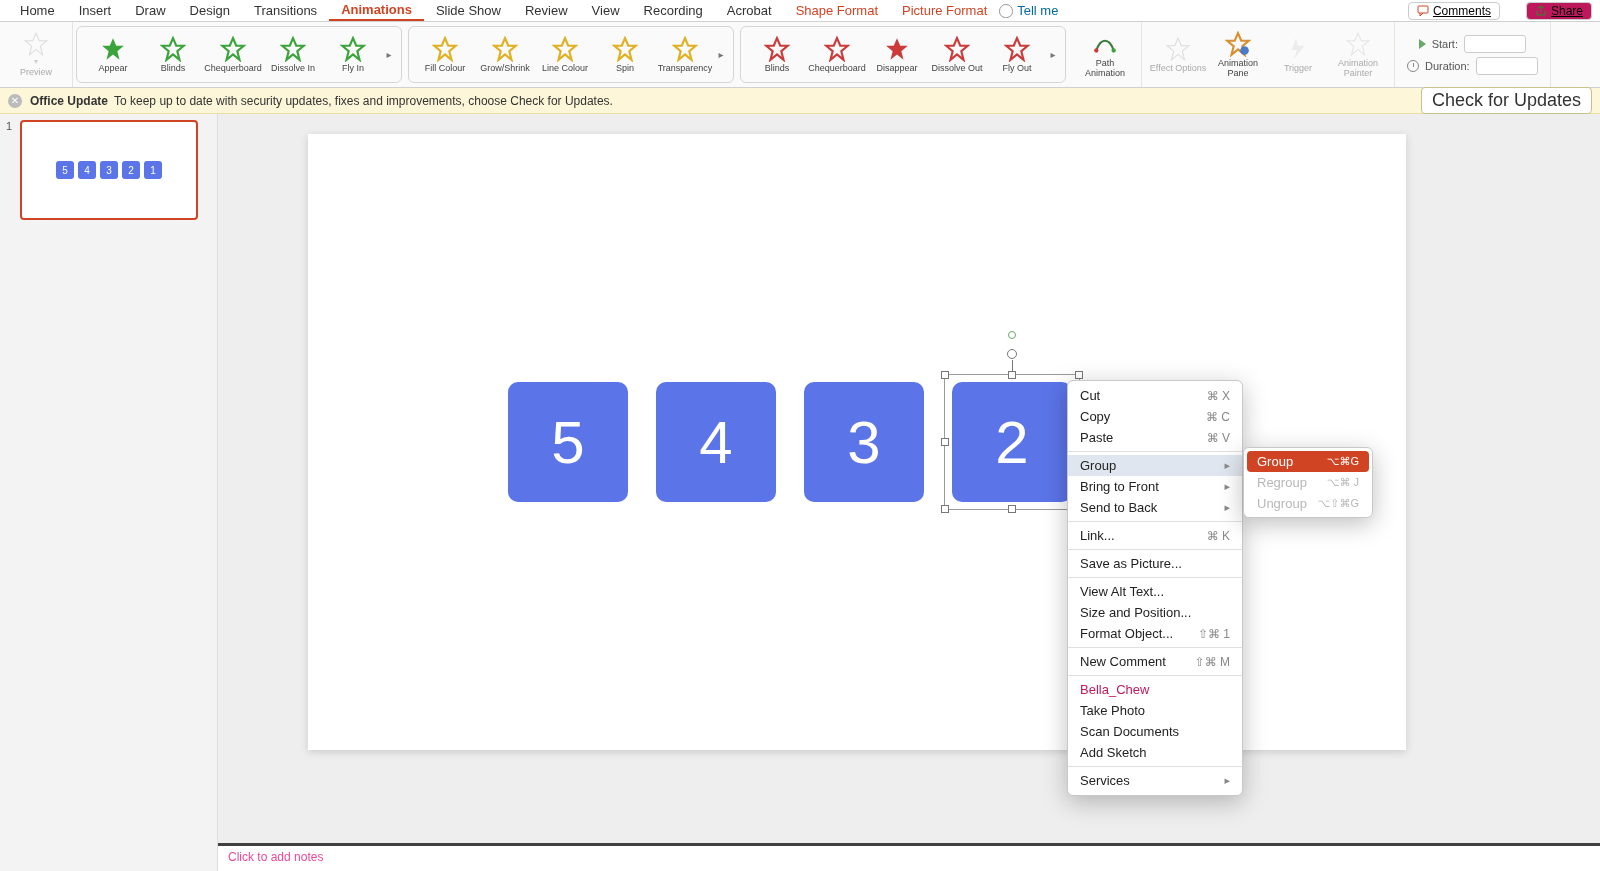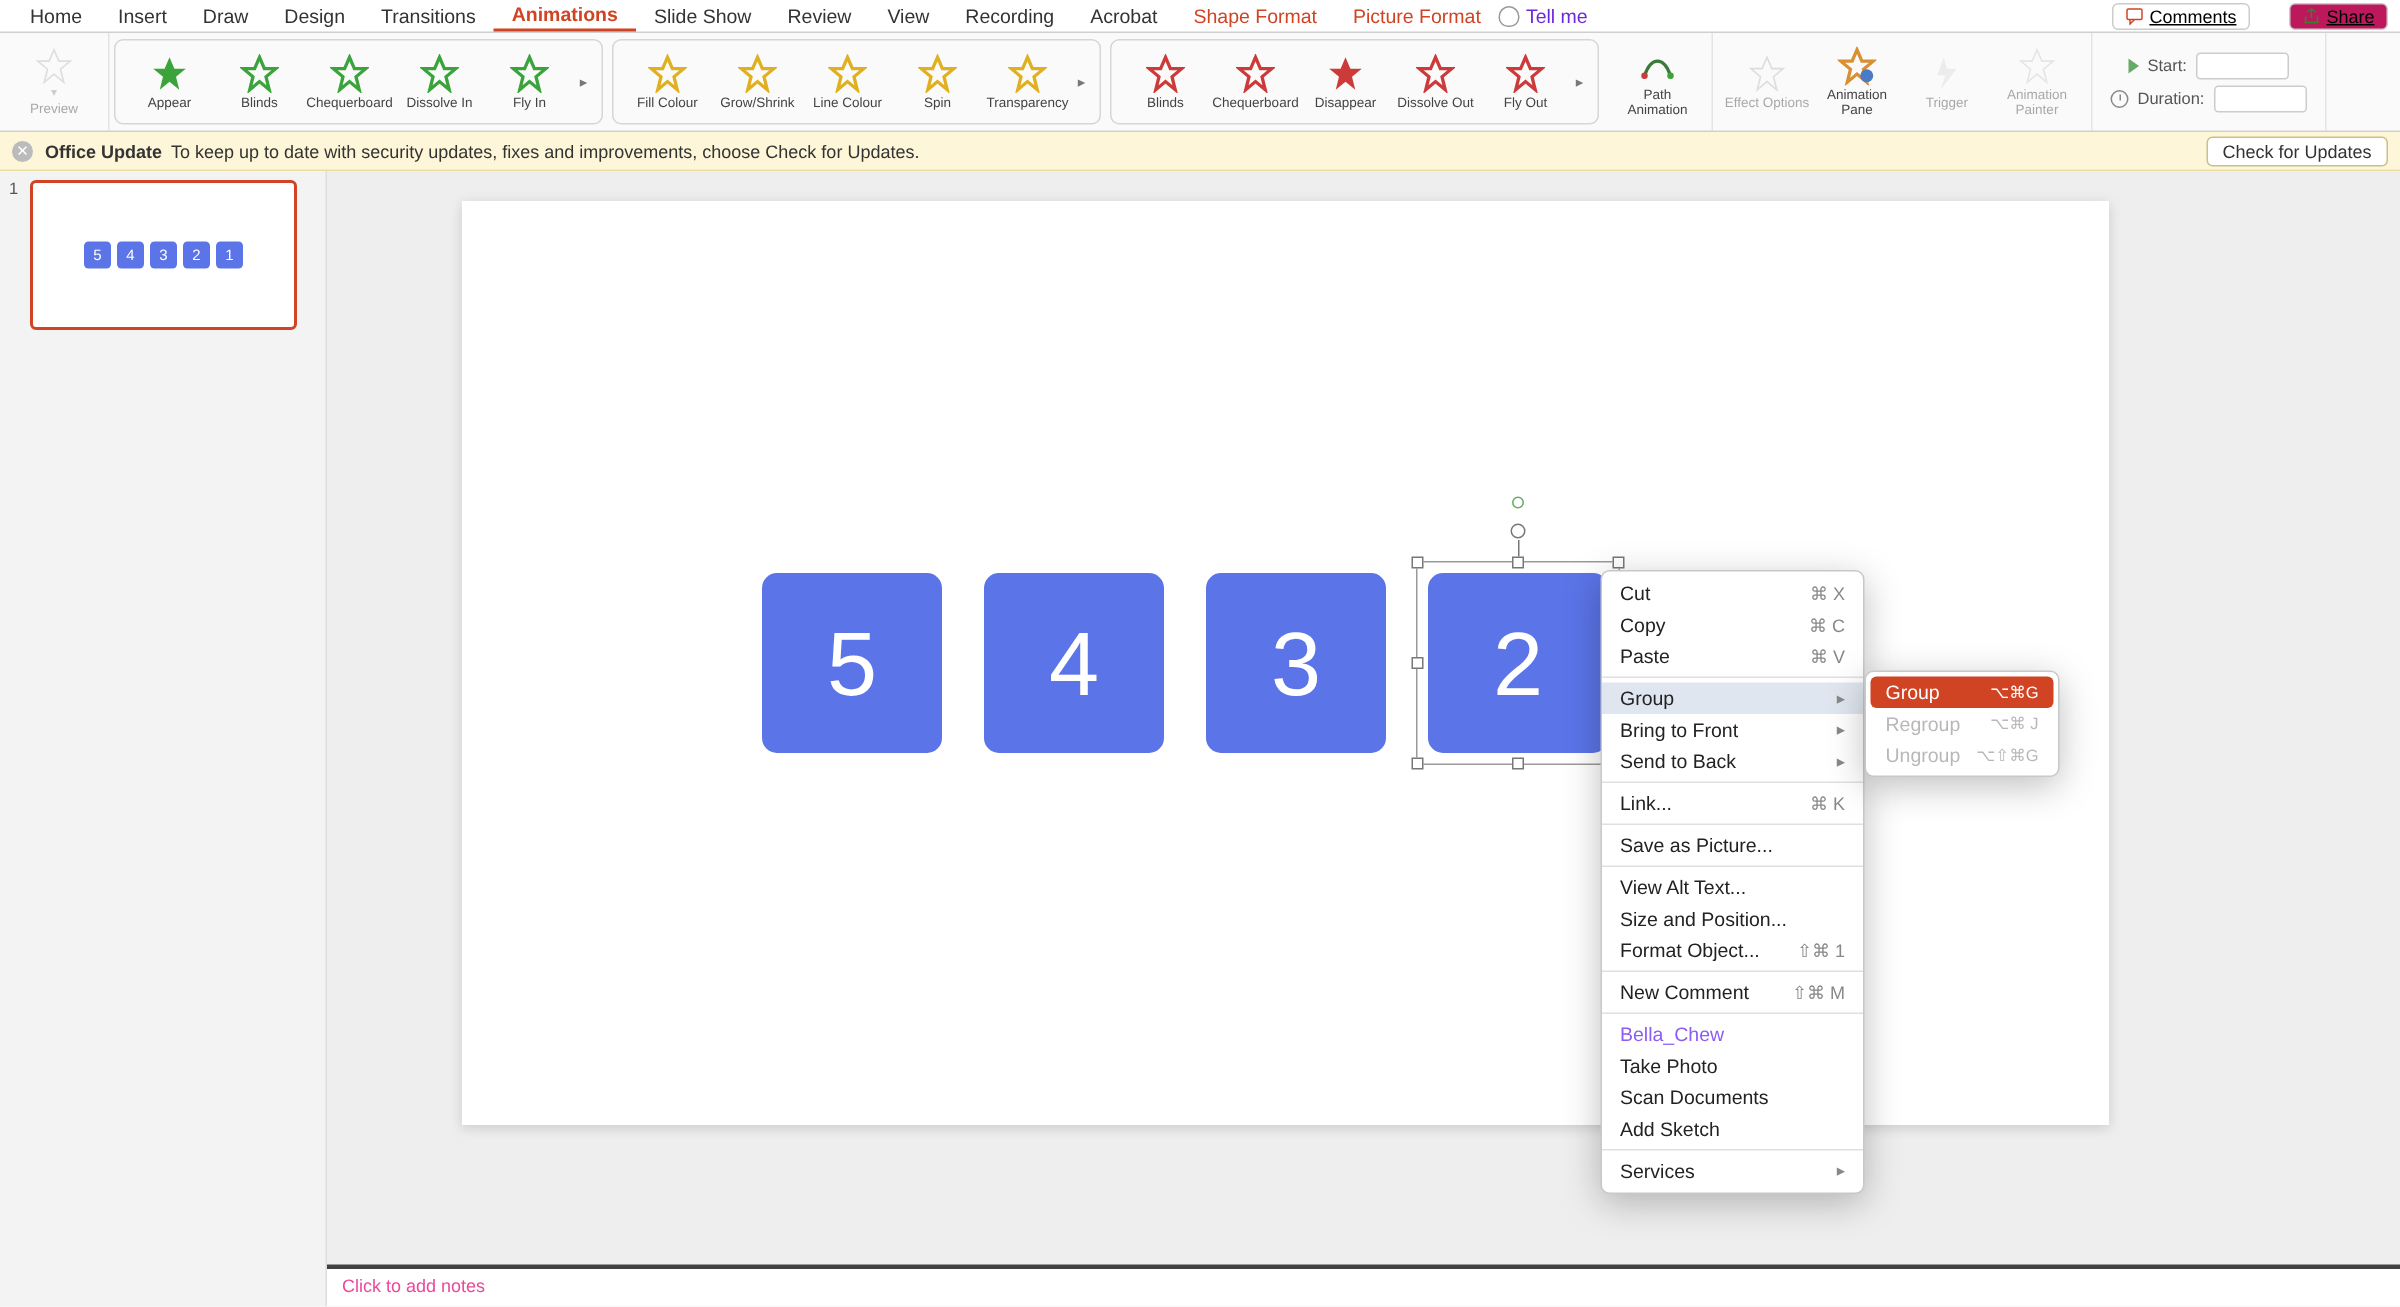--- a/index.html
+++ b/index.html
@@ -5,21 +5,21 @@
 * { margin: 0; padding: 0; box-sizing: border-box; font-family: -apple-system, "Segoe UI", sans-serif; }
 body { background: #fff; width: 1600px; height: 871px; overflow: hidden; position: relative; }
 
 
 .tabs { display: flex; align-items: center; height: 22px; padding: 0 8px; border-bottom: 1px solid #d0d0d0; font-size: 13px; }
 .tabs .tab { padding: 2px 12px; cursor: pointer; color: #333; }
 .tabs .tab.active { color: #d04423; border-bottom: 2px solid #d04423; font-weight: 600; }
 .tabs .tab.orange { color: #d04423; }
 .tabs .spacer { flex: 1; }
 .tabs .lightbulb { width: 14px; height: 14px; border: 1px solid #999; border-radius: 50% 50% 45% 45%; margin-right: 4px; position: relative; }
-.tabs .tellme { color: #6d28d9; }
+.tabs .tellme { color: #0369a1; }
 .pill-btn { border: 1px solid #ccc; border-radius: 4px; padding: 1px 8px; font-size: 12px; display: flex; align-items: center; gap: 4px; margin-left: 6px; background: #fff; cursor: pointer; text-decoration: underline; }
 .pill-btn.filled { background: #be185d; margin-left: 26px; }
 
 
 .ribbon { display: flex; height: 66px; border-bottom: 1px solid #d0d0d0; background: #fafafa; }
 .ribbon-group { border-right: 1px solid #e4e4e4; display: flex; align-items: center; padding: 2px 6px; position: relative; }
 .ribbon-group.boxed { border: 1px solid #d6d6d6; border-radius: 6px; margin: 4px 3px; }
 .rbtn { display: flex; flex-direction: column; align-items: center; justify-content: center; width: 60px; height: 58px; cursor: pointer; }
 .rbtn .lbl { font-size: 9px; color: #444; text-align: center; line-height: 1.1; margin-top: 2px; }
 .rbtn.disabled { opacity: 0.45; }
@@ -31,21 +31,21 @@
 .timing input { width:62px; height:18px; border:1px solid #ccc; border-radius:3px; font-size:10px; padding:0 2px; }
 .tri-right { width:0;height:0;border-top:5px solid transparent;border-bottom:5px solid transparent;border-left:7px solid #6a6; display:inline-block;}
 .clock { width:12px;height:12px;border:1px solid #888;border-radius:50%; position:relative;}
 .clock::after{content:"";position:absolute;left:5px;top:2px;width:1px;height:4px;background:#888;}
 
 
 .notice { height: 26px; background: #fdf6d8; border-bottom: 1px solid #e8dfa0; display: flex; align-items: center; padding: 0 8px; font-size: 12px; color: #333; }
 .notice .x { width:14px;height:14px;border-radius:50%;background:#bbb;color:#fff;display:flex;align-items:center;justify-content:center;font-size:10px;margin-right:8px;cursor:pointer;}
 .notice .bold { font-weight:600; margin-right:6px;}
 .notice .spacer{flex:1;}
-.notice .upd-btn { border:1px solid #c9c18a; background:#fff; border-radius:4px; padding:2px 10px; font-size:12px; cursor:pointer;}
+.notice .upd-btn { border:1px solid #c9c18a; background:#fff; border-radius:4px; padding:2px 10px; font-size:18px; cursor:pointer;}
 
 
 .workspace { display:flex; height: calc(871px - 22px - 66px - 26px); }
 .thumbs { width: 218px; background:#f3f3f3; border-right:1px solid #ddd; padding:6px; }
 .thumb-wrap { display:flex; gap:4px;}
 .thumb-num { font-size:11px; color:#555; width:10px;}
 .thumb { width:178px; height:100px; background:#fff; border:2px solid #d04423; border-radius:4px; display:flex; align-items:center; justify-content:center; gap:4px;}
 .thumb .mini { width:18px;height:18px;background:#5b74e8;border-radius:3px;color:#fff;font-size:10px;display:flex;align-items:center;justify-content:center;}
 
 .canvas-area { flex:1; background:#eeeeee; position:relative; display:flex; flex-direction:column;}
@@ -63,21 +63,21 @@
 .rot::after{content:"";position:absolute;left:4px;top:10px;width:1px;height:12px;background:#777;}
 .rot2{position:absolute;left:calc(50% - 4px);top:-44px;width:8px;height:8px;border:1px solid #6a6;border-radius:50%;background:#fff;}
 
 .notes { height:28px; background:#fff; border-top:3px solid #404040; padding:4px 10px; font-size:12px; color:#ec4899;}
 
 
 .ctx { position:absolute; left:1067px; top:380px; width:176px; background:#fff; border:1px solid #c8c8c8; border-radius:6px; box-shadow:0 6px 24px rgba(0,0,0,0.25); font-size:13px; padding:4px 0;}
 .ctx .item{display:flex; align-items:center; justify-content:space-between; padding:3px 12px; cursor:pointer; color:#222;}
 .ctx .item .sc{color:#888; font-size:12px;}
 .ctx .item .arr{color:#888; font-size:11px;}
-.ctx .item.disabled{color:#8b5cf6;}
+.ctx .item.disabled{color:#be185d;}
 .ctx .item.hover{background:#e0e6ef;}
 .ctx hr{border:none;border-top:1px solid #e0e0e0;margin:3px 0;}
 
 .submenu{position:absolute; left:1243px; top:447px; width:130px; background:#fff; border:1px solid #c8c8c8; border-radius:6px; box-shadow:0 6px 24px rgba(0,0,0,0.25); font-size:13px; padding:3px;}
 .submenu .sitem{display:flex;justify-content:space-between;align-items:center;padding:3px 10px;border-radius:4px;}
 .submenu .sitem.sel{background:#d04423;color:#fff;}
 .submenu .sitem.disabled{color:#b8b8b8;}
 .submenu .sitem .sc{font-size:11px;}
 
 

